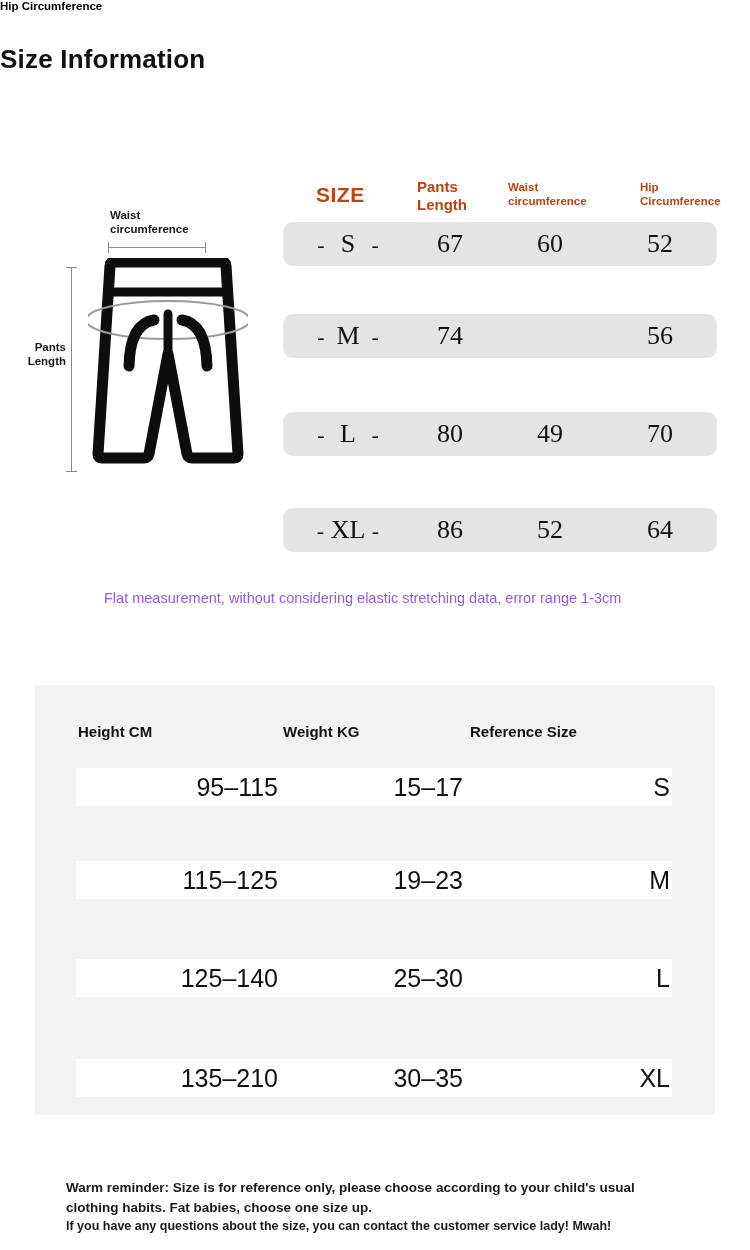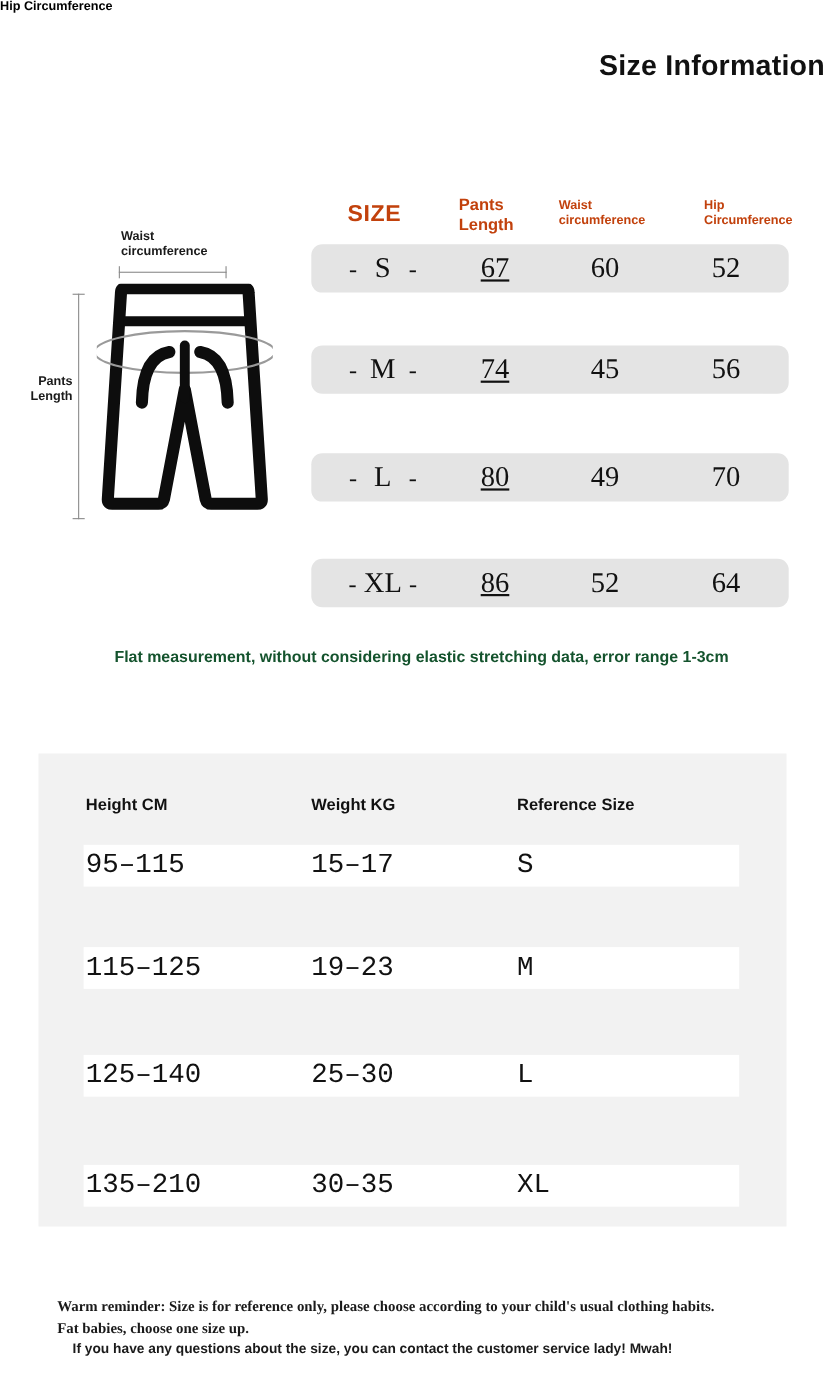--- a/index.html
+++ b/index.html
@@ -13,21 +13,21 @@
     overflow: hidden;
   }
 
   .page { position: absolute; inset: 0; }
 
   
   .page-title {
     position: absolute;
     left: 0; right: 0;
     top: 44px;
-    text-align: right;
+    text-align: left;
     font-size: 26px;
     font-weight: bold;
     color: #111111;
     letter-spacing: 0.2px;
   }
 
   
   .diagram { position: absolute; left: 0; top: 195; }
 
   .dim-label {
@@ -102,35 +102,35 @@
     position: absolute;
     top: 0;
     height: 44px;
     line-height: 44px;
     font-family: "Liberation Serif", serif;
     font-size: 26px;
     color: #111111;
     text-align: center;
   }
   .c-size  { left: 10px;  width: 110px; }
-  .c-len   { left: 122px; width: 90px; text-decoration: underline;  }
+  .c-len   { left: 122px; width: 90px;  }
   .c-waist { left: 222px; width: 90px;  }
   .c-hip   { left: 332px; width: 90px;  }
 
   .c-size .dash { font-size: 22px; }
   .c-size .sz { display: inline-block; min-width: 34px; }
 
   
   .note-flat {
     position: absolute;
     left: 104px; top: 588px;
     width: 590px;
     font-size: 14.5px;
-    font-weight: bold;
-    color: #14532d;
+    font-weight: normal;
+    color: #8b5cf6;
     line-height: 1.45;
   }
 
   
   .panel2 {
     position: absolute;
     left: 35px; top: 685px;
     width: 680px; height: 430px;
     background: #f2f2f2;
   }
@@ -149,39 +149,38 @@
   .t2-row {
     position: absolute;
     left: 76px;
     width: 596px;
     height: 38px;
     background: #ffffff;
   }
   .t2-cell {
     position: absolute;
     top: 0; height: 38px; line-height: 38px;
-    font-family: Liberation Mono, monospace;
+    font-family: Liberation Sans, sans-serif;
     font-size: 25px;
     color: #111111;
-    text-align: left;
+    text-align: right;
   }
   .c2-height { left: 2px;   width: 200px; }
   .c2-weight { left: 207px; width: 180px; }
   .c2-ref    { left: 394px; width: 200px; }
 
   
   .footer-main {
     position: absolute;
-    left: 52px; top: 1178px;
+    left: 66px; top: 1178px;
     width: 620px;
     font-size: 13.5px;
     font-weight: bold;
     color: #1a1a1a;
     line-height: 1.45;
-    font-family: Liberation Serif, serif;
   }
   .footer-sub {
     position: absolute;
     left: 66px; top: 1219px;
     width: 620px;
     text-align: left;
     font-size: 12.5px;
     font-weight: bold;
     color: #1a1a1a;
   }
@@ -242,21 +241,20 @@
     <div class="t1-cell c-hip">52</div>
   </div>
 
   <div class="t1-row" style="top:314px">
     <div class="t1-cell c-size">
       <span class="dash">-</span>
       <span class="sz">M</span>
       <span class="dash">-</span>
     </div>
     <div class="t1-cell c-len">74</div>
-    <div class="t1-cell c-waist">45</div>
     <div class="t1-cell c-hip">56</div>
   </div>
 
   <div class="t1-row" style="top:412px">
     <div class="t1-cell c-size">
       <span class="dash">-</span>
       <span class="sz">L</span>
       <span class="dash">-</span>
     </div>
     <div class="t1-cell c-len">80</div>

